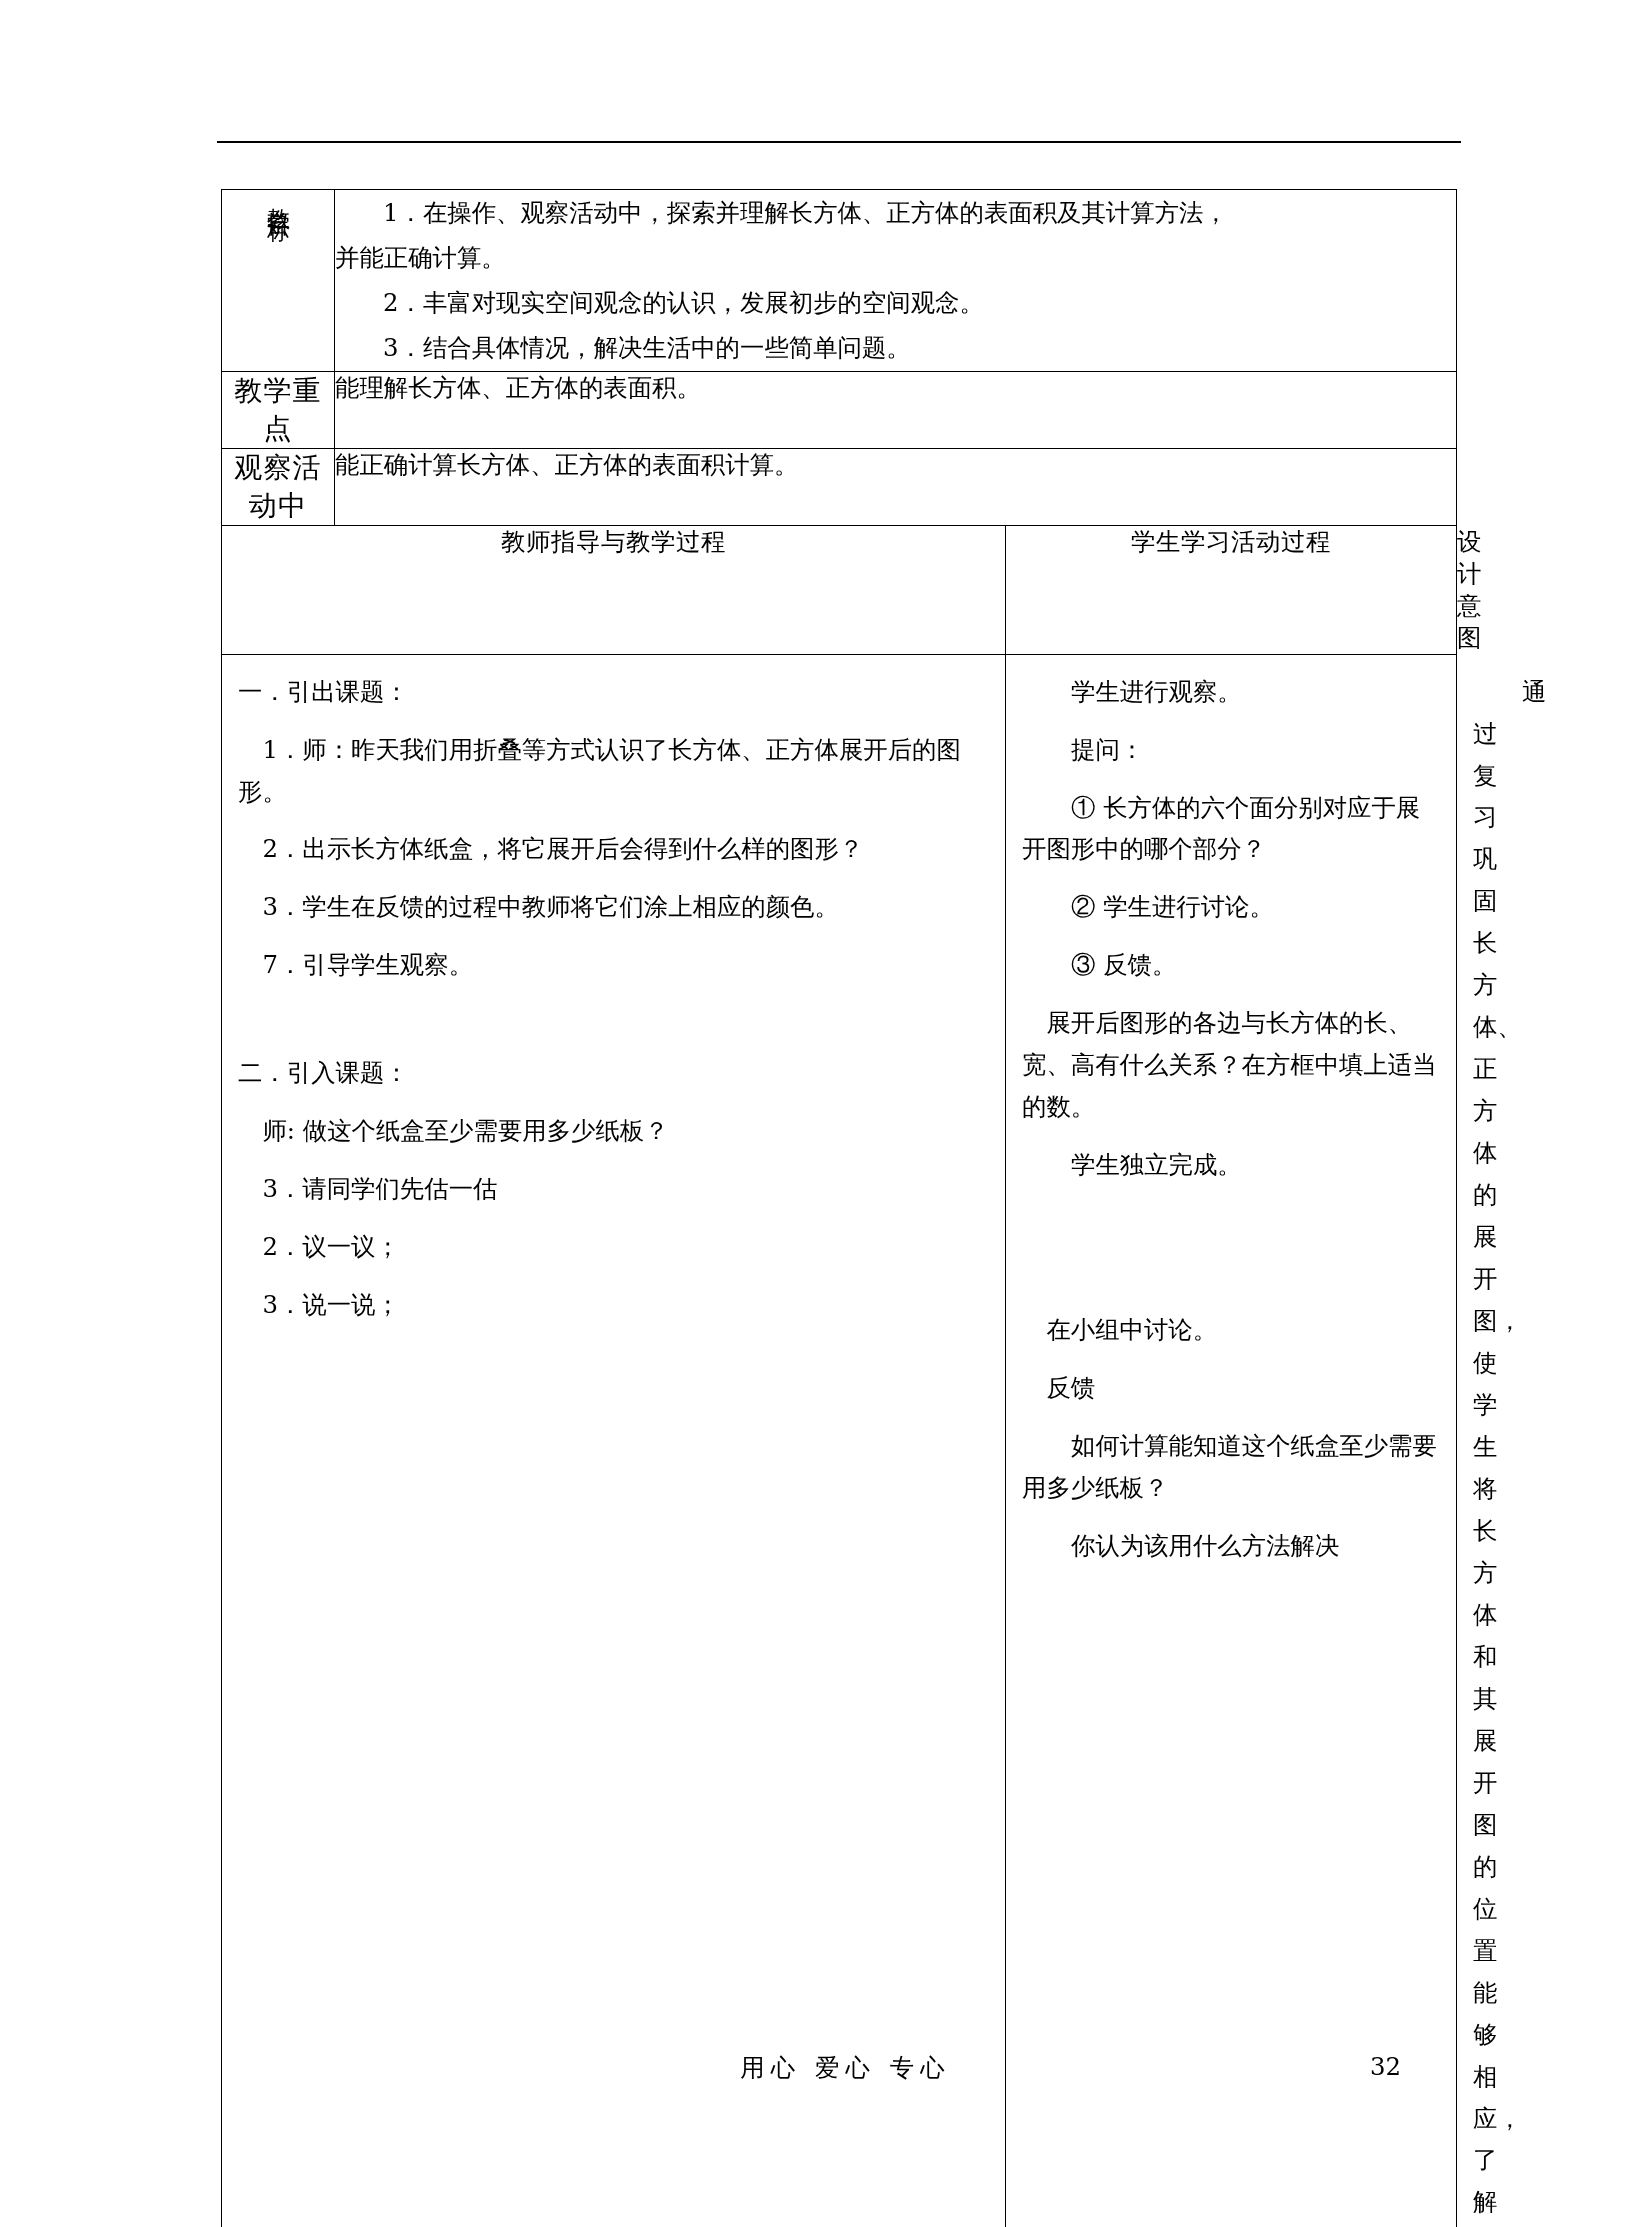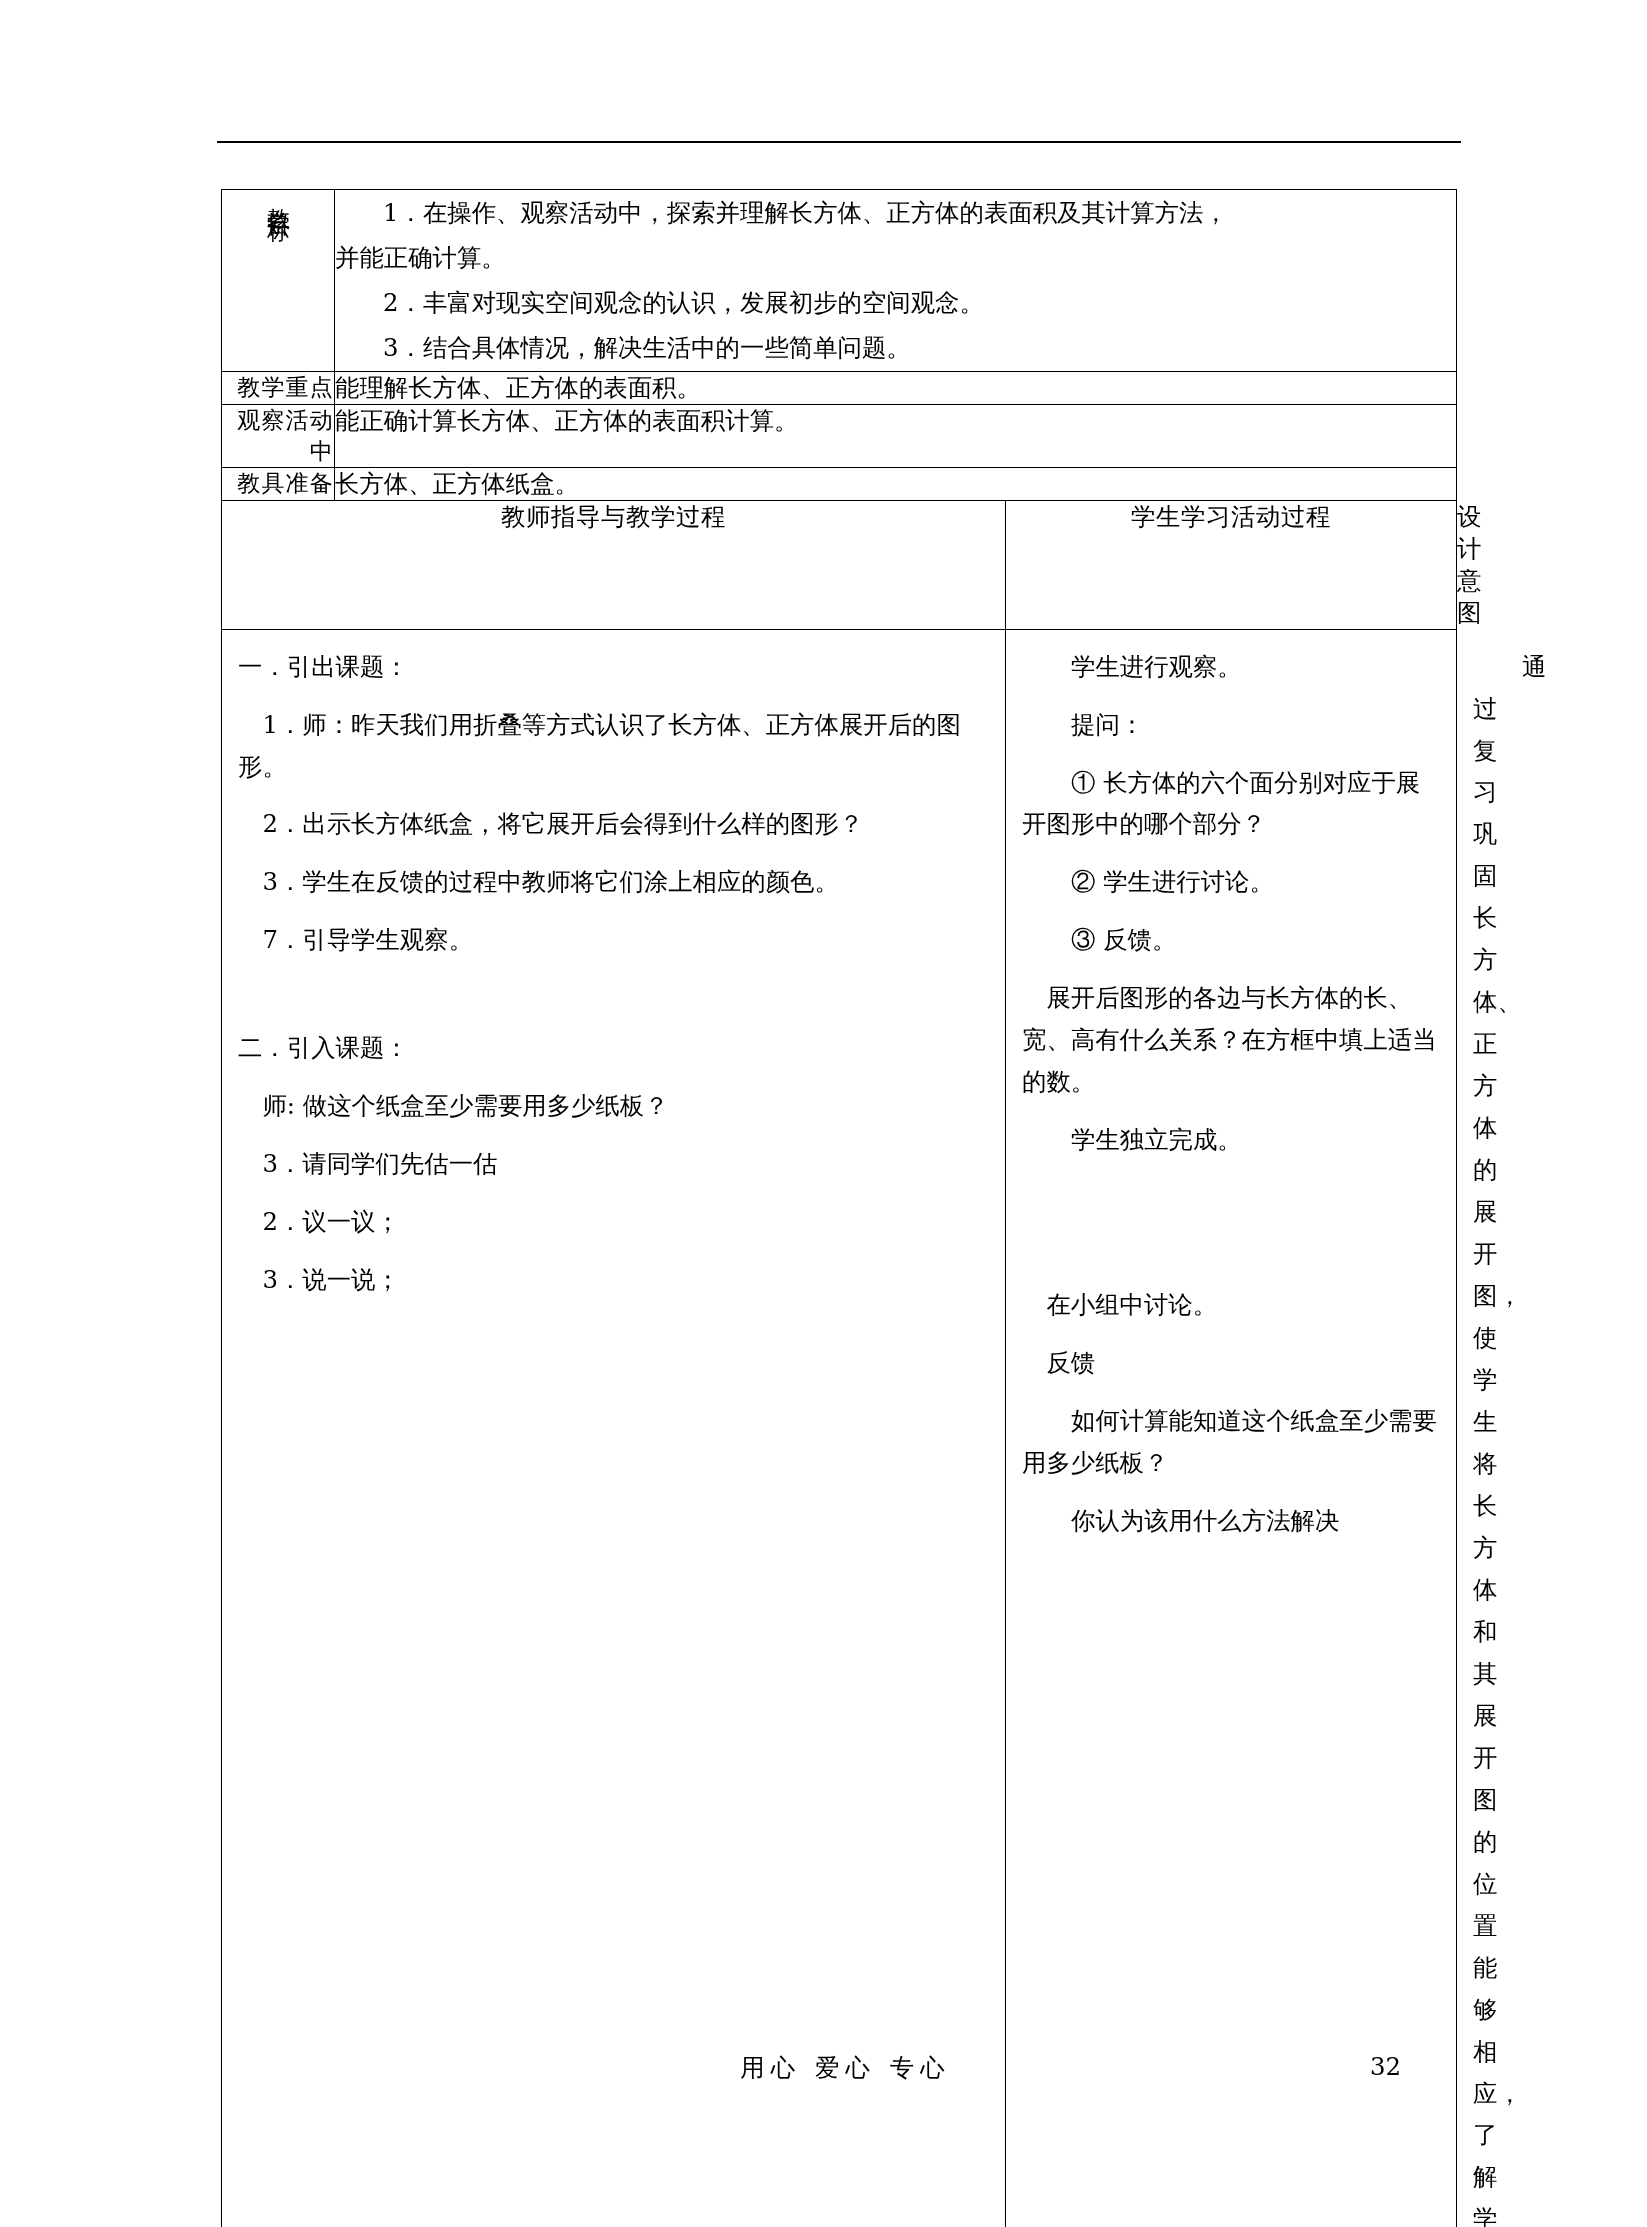--- a/index.html
+++ b/index.html
@@ -57,22 +57,22 @@
     line-height: 1.85;
   }
   .goals p {
     margin: 0;
     text-indent: 0;
   }
   .goals .indent {
     text-indent: 48px;
   }
   .row-label {
-    text-align: right;
-    font-size: 23px;
+    text-align: center;
+    font-size: 28px;
     padding: 16px 6.1px 16px 6.1px;
     letter-spacing: 1.2px;
   }
   .row-value {
     font-size: 24.4px;
     padding: 16px 6.1px 16px 16px;
     margin-top: 23px;
   }
   .col-head {
     text-align: center;
@@ -149,24 +149,20 @@
       <tr>
         <td class="row-label">教学重点</td>
         <td colspan="2" class="row-value">能理解长方体、正方体的表面积。</td>
       </tr>
 
       <tr>
         <td class="row-label">观察活动中</td>
         <td colspan="2" class="row-value">能正确计算长方体、正方体的表面积计算。</td>
       </tr>
 
-      <tr>
-        <td class="row-label">教具准备</td>
-        <td colspan="2" class="row-value">长方体、正方体纸盒。</td>
-      </tr>
 
       <tr>
         <td colspan="2" class="col-head">教师指导与教学过程</td>
         <td class="col-head" style="width:451px">学生学习活动过程</td>
         <td class="col-head">设计意图</td>
       </tr>
 
       <tr>
         <td colspan="2" class="body-cell">
           <p>一．引出课题：</p>

